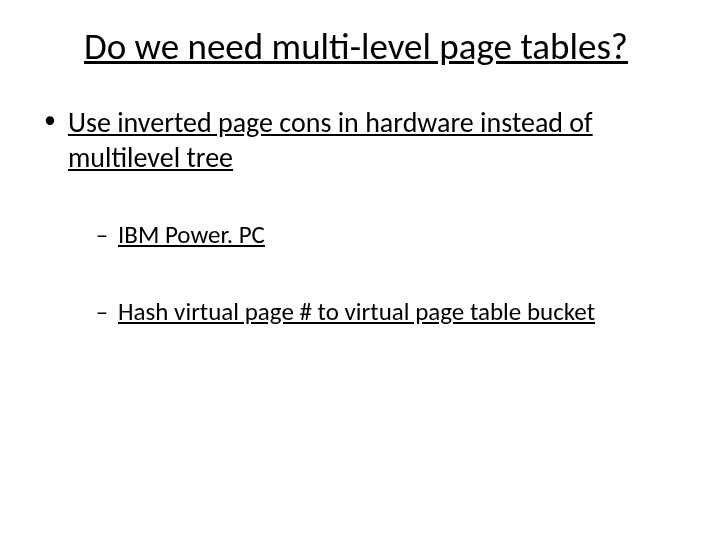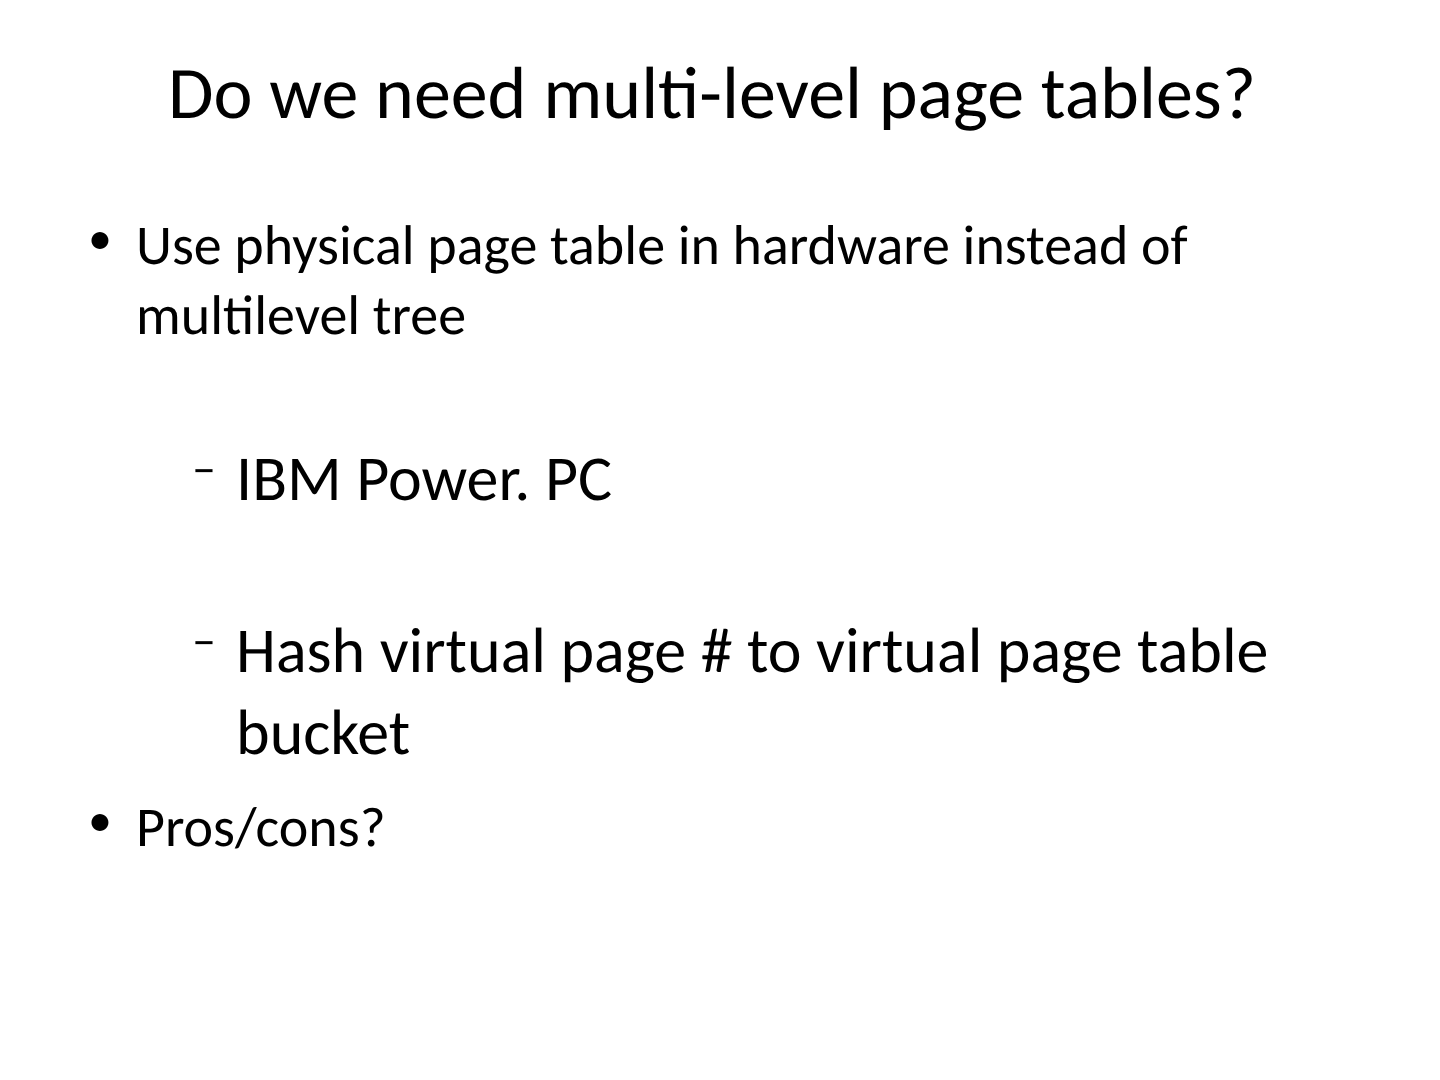--- a/index.html
+++ b/index.html
@@ -9,20 +9,21 @@
     height: 540px;
     background: #ffffff;
     font-family: Calibri, "Segoe UI", Arial, sans-serif;
     color: #000000;
   }
   .slide {
     width: 712px;
     height: 540px;
     box-sizing: border-box;
     padding: 20px 40px 40px 40px;
+    text-decoration: underline;
   }
   .title {
     font-size: 37px;
     font-weight: 400;
     text-align: center;
     margin: 4px 0 36px 0;
     letter-spacing: 0px;
   }
   ul.level1 {
     list-style: none;
@@ -42,21 +43,21 @@
     left: 4px;
     top: 0;
     font-size: 24px;
   }
   ul.level2 {
     list-style: none;
     padding: 0;
     margin: 6px 0 8px 0;
   }
   ul.level2 > li {
-    font-size: 32px;
+    font-size: 25px;
     line-height: 1.3;
     margin-bottom: 2px;
     padding-left: 50px;
     position: relative;
     margin-top: 44px;
   }
   ul.level2 > li::before {
     content: "–";
     position: absolute;
     left: 28px;
@@ -64,23 +65,20 @@
     font-size: 24px;
   }
 </style>
 </head>
 <body>
 
 <div class="slide">
   <h1 class="title">Do we need multi-level page tables?</h1>
   <ul class="level1">
     <li>
-      <span>Use physical page table in hardware instead of multilevel tree</span>
+      <span>Use inverted page cons in hardware instead of multilevel tree</span>
       <ul class="level2">
         <li><span>IBM Power. PC</span></li>
         <li><span>Hash virtual page # to virtual page table bucket</span></li>
       </ul>
     </li>
-    <li>
-      <span>Pros/cons?</span>
-    </li>
   </ul>
 </div>
 
 </body></html>

